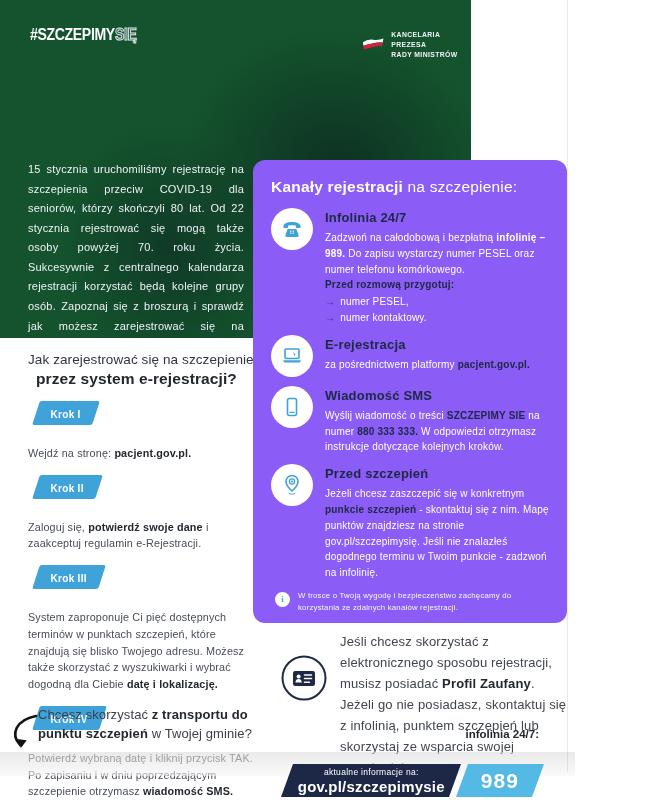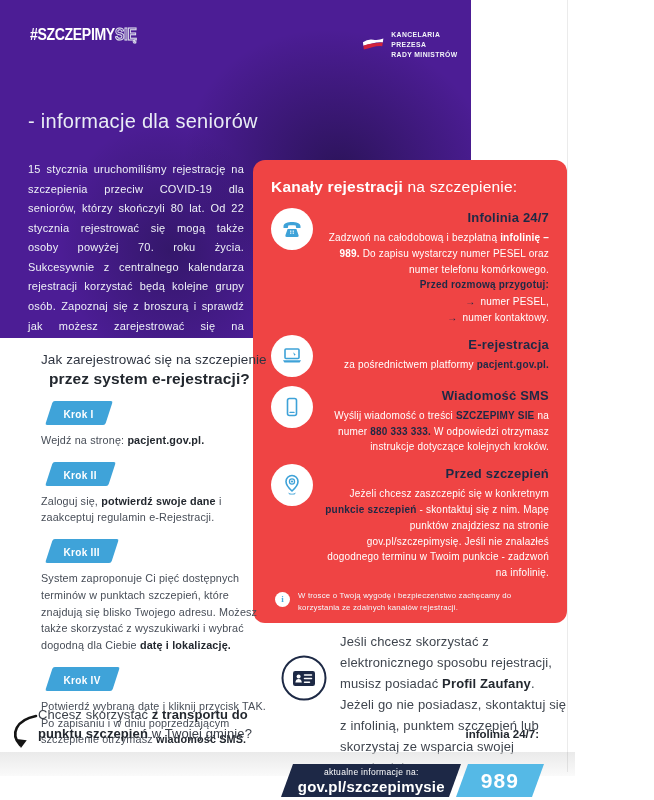--- a/index.html
+++ b/index.html
@@ -6,21 +6,21 @@
   body{
     width:654px;height:800px;position:relative;overflow:hidden;
     background:#ffffff;
     font-family:"Liberation Sans","DejaVu Sans",sans-serif;
     -webkit-font-smoothing:antialiased;
   }
   .poster-edge{position:absolute;left:567px;top:0;width:1px;height:772px;background:rgba(0,0,0,0.08);}
   
   .navy-block{
     position:absolute;left:0;top:0;width:471px;height:338px;
-    background:#4c1d95;overflow:hidden;
+    background:#14532d;overflow:hidden;
   }
   .navy-blob1{position:absolute;left:180px;top:30px;width:320px;height:280px;
     background:radial-gradient(ellipse at center,rgba(5,8,20,0.45) 0%,rgba(5,8,20,0) 70%);
     transform:rotate(20deg);}
   .navy-blob2{position:absolute;left:60px;top:120px;width:220px;height:260px;
     background:radial-gradient(ellipse at center,rgba(8,12,28,0.35) 0%,rgba(8,12,28,0) 70%);
     transform:rotate(-15deg);}
   .hashtag{position:absolute;left:30px;top:26px;font-size:16px;font-weight:700;
     letter-spacing:-0.4px;color:#fff;transform:scaleX(0.88);transform-origin:left center;white-space:nowrap;}
   .hashtag .outline{color:rgba(255,255,255,0.07);-webkit-text-stroke:1px #dfe4ee;}
@@ -28,51 +28,51 @@
   .gov-logo-text{font-size:6.8px;font-weight:700;color:#f2f4f9;letter-spacing:0.4px;line-height:1.5;}
   .mz-logo{position:absolute;left:503px;top:26px;width:52px;text-align:center;}
   .mz-caption{font-size:4.6px;color:#8d97b3;margin-top:1px;letter-spacing:0.2px;}
   .title{position:absolute;left:28px;top:74px;font-size:27px;font-weight:800;color:#ffffff;letter-spacing:-0.3px;}
   .subtitle{position:absolute;left:28px;top:110px;font-size:20px;font-weight:300;color:#e9edf5;letter-spacing:0.3px;}
   .intro{position:absolute;left:28px;top:160px;width:216px;font-size:11px;line-height:1.78;
     color:#eef1f7;text-align:justify;letter-spacing:0.2px;}
   
   .panel{
     position:absolute;left:253px;top:160px;width:314px;height:463px;
-    background:#ef4444;border-radius:12px;box-sizing:border-box;
+    background:#8b5cf6;border-radius:12px;box-sizing:border-box;
     padding:18px 18px 12px 18px;color:#ffffff;
   }
   .panel-title{font-size:15.5px;margin-bottom:12px;letter-spacing:0.2px;}
   .panel-title .pt-bold{font-weight:800;}
-  .section{display:flex;margin-bottom:9px;text-align:right;}
+  .section{display:flex;margin-bottom:9px;}
   .icon-col{width:54px;flex:0 0 54px;}
   .icon-circle{width:42px;height:42px;border-radius:50%;background:#ffffff;
     display:flex;align-items:center;justify-content:center;}
   .sec-body{flex:1;}
   .sec-heading{font-size:13px;font-weight:800;color:#1d2945;margin:2px 0 5px 0;letter-spacing:0.2px;}
   .sec-text{font-size:10px;line-height:1.58;color:#ffffff;letter-spacing:0.2px;}
   .rb{font-weight:700;}
   .navy{color:#1d2945;}
   .arrow-list{margin:1px 0 0 0;padding:0;list-style:none;}
   .arrow-list li{font-size:10px;line-height:1.58;color:#fff;letter-spacing:0.2px;}
   .arrow-glyph{color:#1d2945;font-weight:700;margin-right:5px;}
   .panel-note{display:flex;align-items:flex-start;margin-top:6px;}
   .note-icon{width:15px;height:15px;flex:0 0 15px;border-radius:50%;background:#ffffff;color:#47a9db;
     font-weight:700;font-size:9px;display:flex;align-items:center;justify-content:center;
     font-family:"Liberation Serif","DejaVu Serif",serif;margin:2px 8px 0 4px;}
   .note-text{font-size:7.8px;line-height:1.55;color:#f4f9fd;letter-spacing:0.2px;}
   
-  .steps-col{position:absolute;left:41px;top:352px;width:230px;}
+  .steps-col{position:absolute;left:28px;top:352px;width:230px;}
   .steps-heading-1{font-size:13.5px;color:#2e3440;letter-spacing:0.1px;}
   .steps-heading-2{font-size:15.5px;font-weight:800;color:#23282f;margin-top:3px;letter-spacing:0.1px;margin-left:8px;}
   .step{margin-top:13px;}
   .krok-badge{display:inline-block;background:#3fa3d9;transform:skewX(-18deg);
     padding:3px 15px;margin-left:8px;border-radius:2px;}
   .krok-badge span{display:inline-block;transform:skewX(18deg);color:#fff;font-weight:800;font-size:10px;letter-spacing:0.3px;}
-  .step-text{margin-top:7px;font-size:10.8px;line-height:1.55;color:#474d57;letter-spacing:0.15px;}
+  .step-text{margin-top:20px;font-size:10.8px;line-height:1.55;color:#474d57;letter-spacing:0.15px;}
   .step-text .rb{color:#23282f;}
   .transport-q{position:absolute;left:38px;top:706px;width:245px;font-size:13px;line-height:1.45;
     color:#3a3f48;letter-spacing:0.1px;}
   .transport-q .rb{color:#23282f;}
   .curved-arrow{position:absolute;left:6px;top:712px;}
   
   .profil-icon{position:absolute;left:280px;top:654px;}
   .profil-text{position:absolute;left:340px;top:631px;width:228px;font-size:13px;line-height:1.62;
     color:#3f454e;letter-spacing:0.15px;}
   .profil-text .rb{color:#23282f;}
@@ -114,21 +114,20 @@
 
   <div class="mz-logo">
     <svg width="44" height="16" viewBox="0 0 44 16">
       <polyline points="2,13 8,3 14,13 20,3 26,13" fill="none" stroke="#ffffff" stroke-width="1.7" stroke-linecap="round" stroke-linejoin="round"></polyline>
       <path d="M30 3 L39 3 L30 13 L39 13" fill="none" stroke="#ffffff" stroke-width="1.7" stroke-linecap="round" stroke-linejoin="round"></path>
       <rect x="40.5" y="11.5" width="2" height="2" fill="#ffffff"></rect>
     </svg>
     <div class="mz-caption">Ministerstwo Zdrowia</div>
   </div>
 
-  <div class="subtitle">- informacje dla seniorów</div>
   <div class="intro">15 stycznia uruchomiliśmy rejestrację na szczepienia przeciw COVID-19 dla seniorów, którzy skończyli 80 lat. Od 22 stycznia rejestrować się mogą także osoby powyżej 70. roku życia. Sukcesywnie z centralnego kalendarza rejestracji korzystać będą kolejne grupy osób. Zapoznaj się z broszurą i sprawdź jak możesz zarejestrować się na szczepienie.</div>
 </div>
 
 <div class="panel">
   <div class="panel-title"><span class="pt-bold">Kanały rejestracji</span><span> na szczepienie:</span></div>
 
   <div class="section">
     <div class="icon-col">
       <div class="icon-circle">
         <svg width="24" height="24" viewBox="0 0 24 24">

